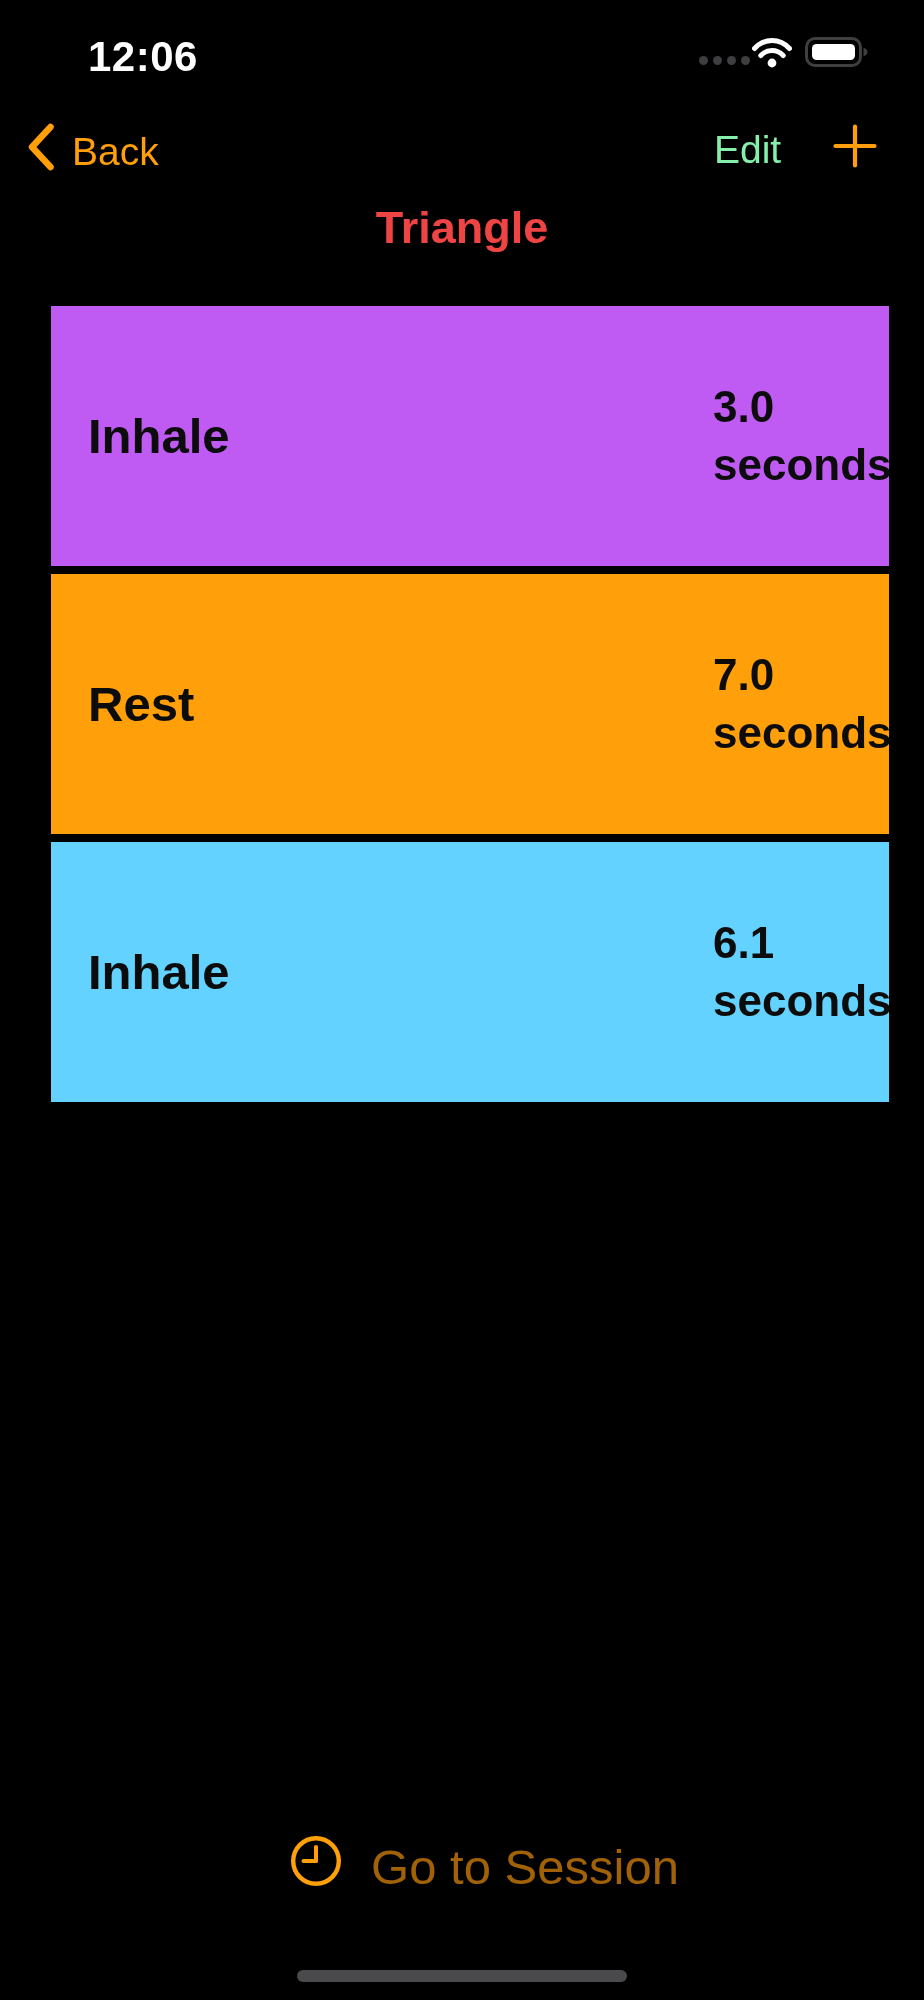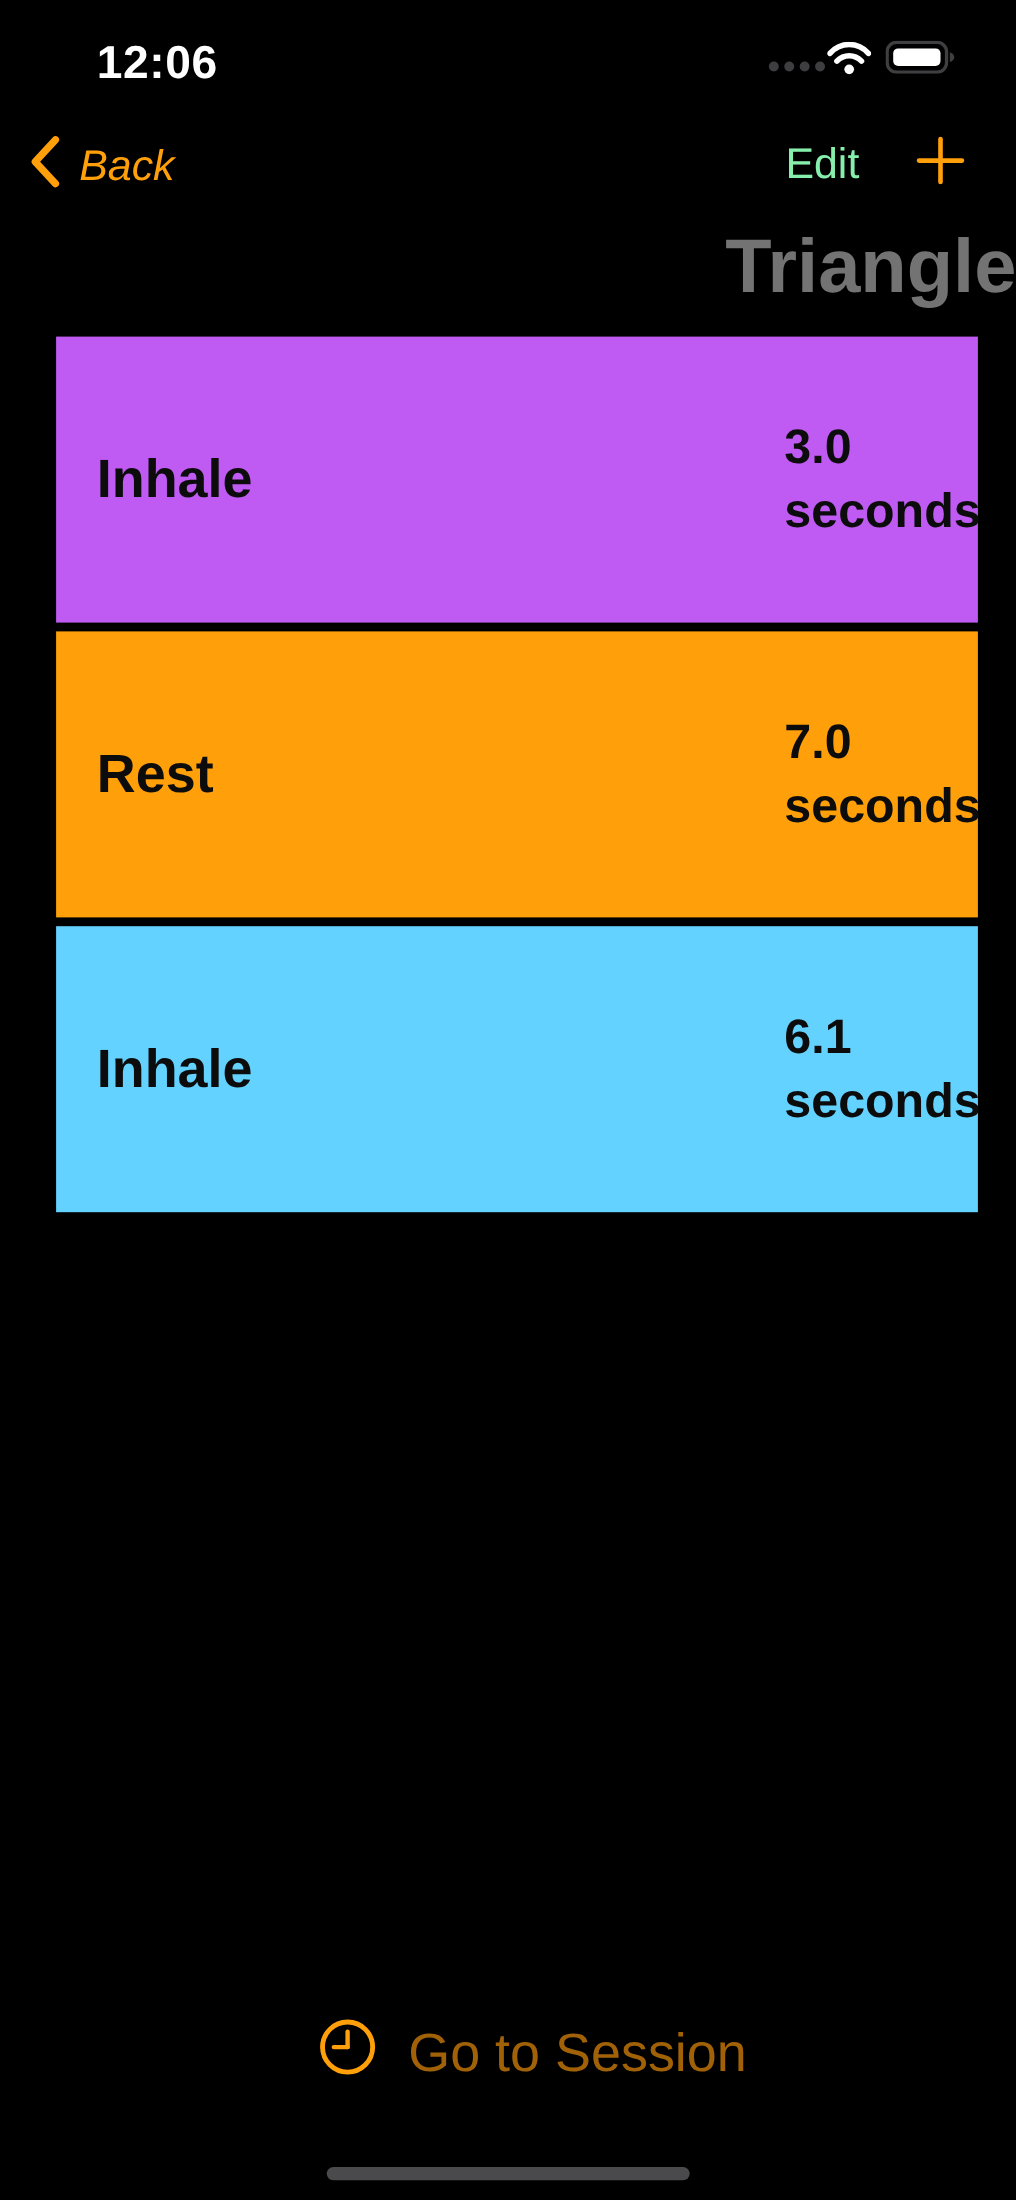--- a/index.html
+++ b/index.html
@@ -40,43 +40,42 @@
   .nav-bar { position: absolute; left: 0; right: 0; top: 0; height: 190px; }
   .back-button {
     position: absolute;
     left: 26px; top: 122px;
     display: flex;
     align-items: center;
     gap: 16px;
     color: #ff9f0a;
     font-size: 39px;
     cursor: pointer;
-    font-style: italic;
   }
   .edit-button {
     position: absolute;
     left: 714px; top: 128px;
     color: #86efac;
     font-size: 39px;
     cursor: pointer;
   }
   .add-button {
     position: absolute;
     left: 833px; top: 124px;
     width: 44px; height: 44px;
     cursor: pointer;
   }
 
   
   .page-title {
     position: absolute;
     left: 0; right: 0; top: 202px;
-    text-align: right;
-    color: #737373;
-    font-size: 69px;
+    text-align: center;
+    color: #ef4444;
+    font-size: 45px;
     font-weight: 700;
   }
 
   
   .steps {
     position: absolute;
     left: 35px; top: 306px;
     width: 854px;
   }
   .step-row {

